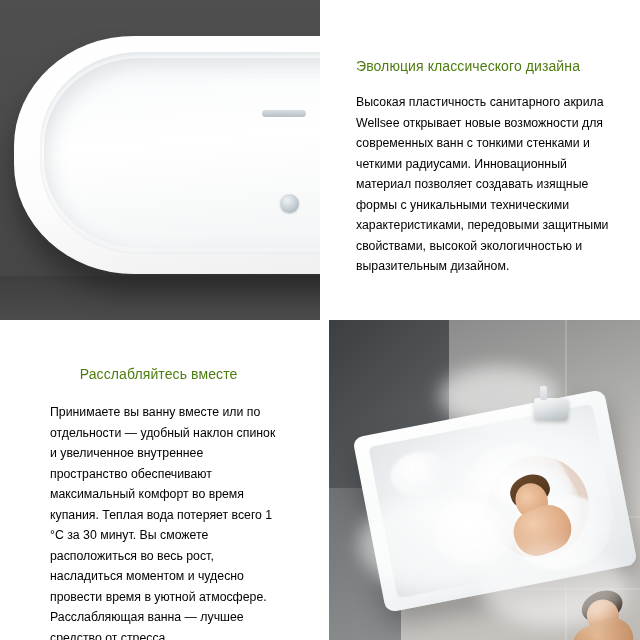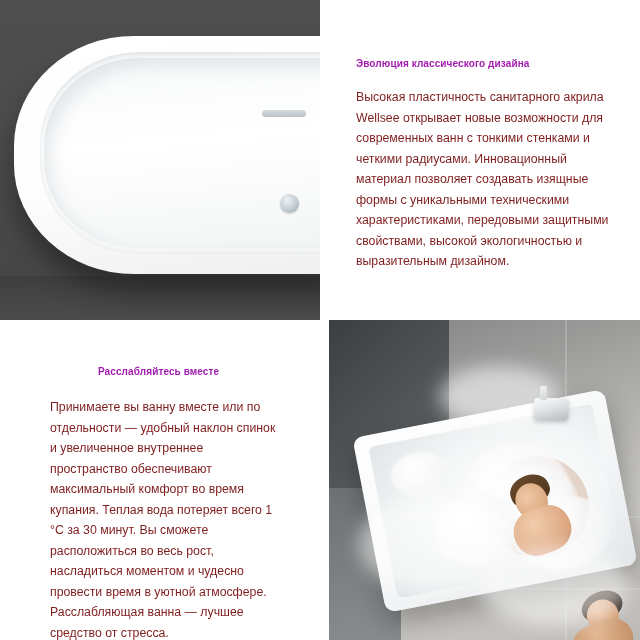--- a/index.html
+++ b/index.html
@@ -109,30 +109,30 @@
   }
 
   .top-text {
     width: 320px;
     height: 320px;
     box-sizing: border-box;
     padding: 58px 30px 20px 36px;
     background: #ffffff;
   }
   .section-title {
-    font-size: 10px;
-    font-weight: bold;
-    color: #a21caf;
+    font-size: 14px;
+    font-weight: normal;
+    color: #4d7c0f;
     margin: 0 0 18px 0;
     letter-spacing: 0.1px;
   }
   .body-text {
     font-size: 12.3px;
     line-height: 20.5px;
-    color: #7f1d1d;
+    color: #000000;
     margin: 0;
   }
 
   
   .bottom-row {
     position: absolute;
     left: 0;
     top: 320px;
     width: 640px;
     height: 320px;

